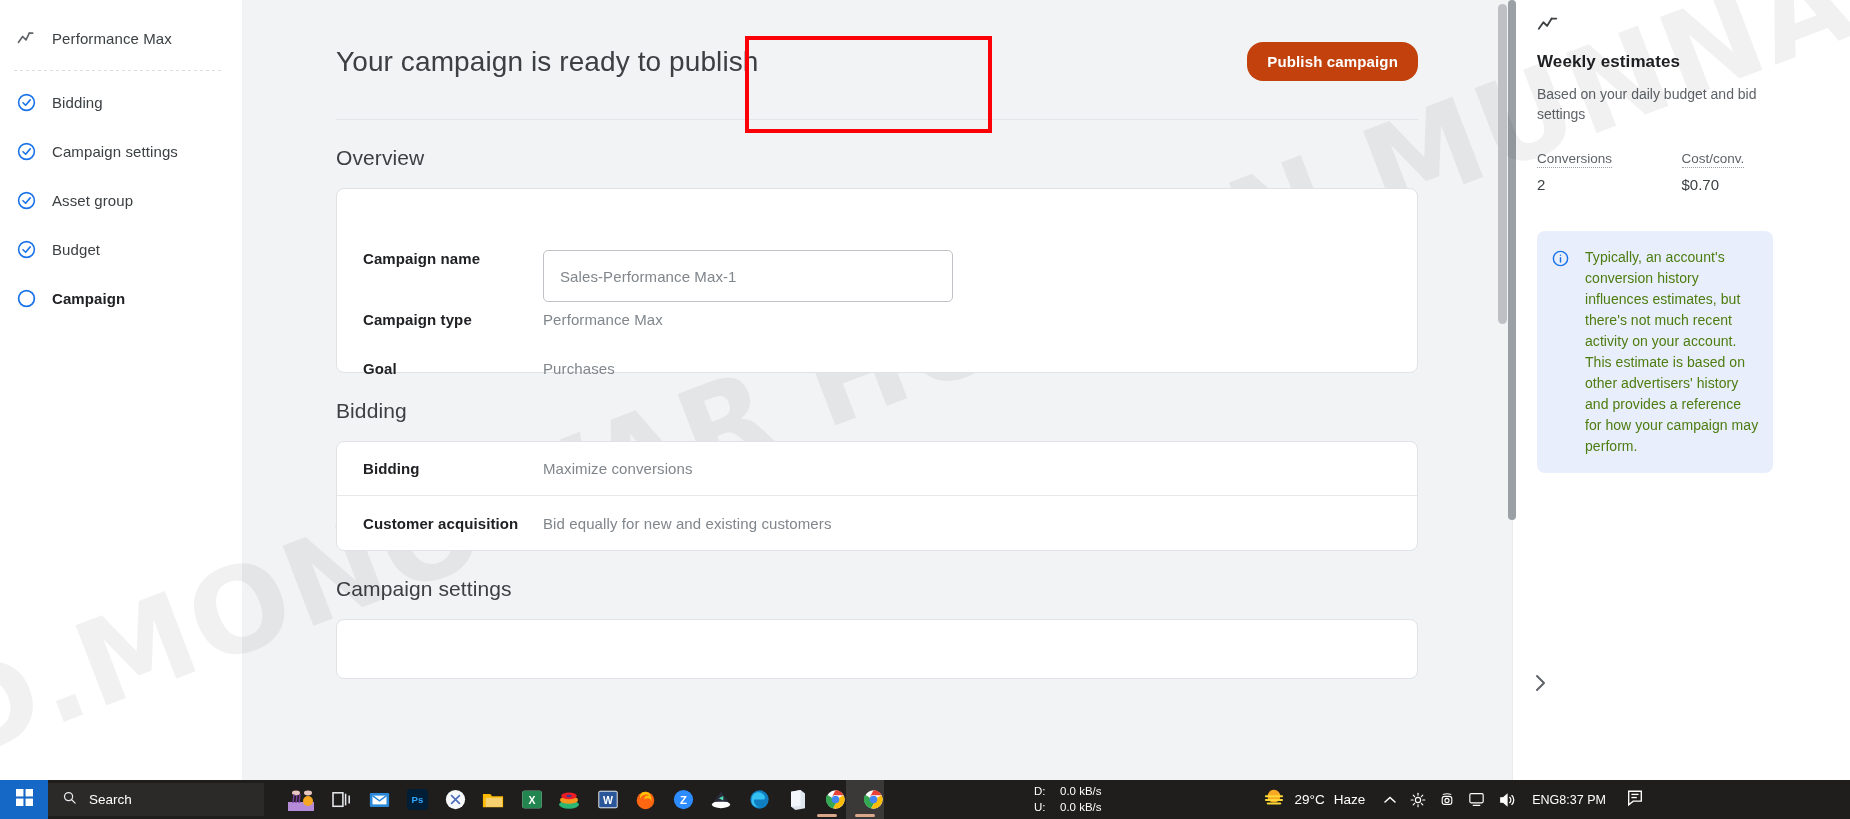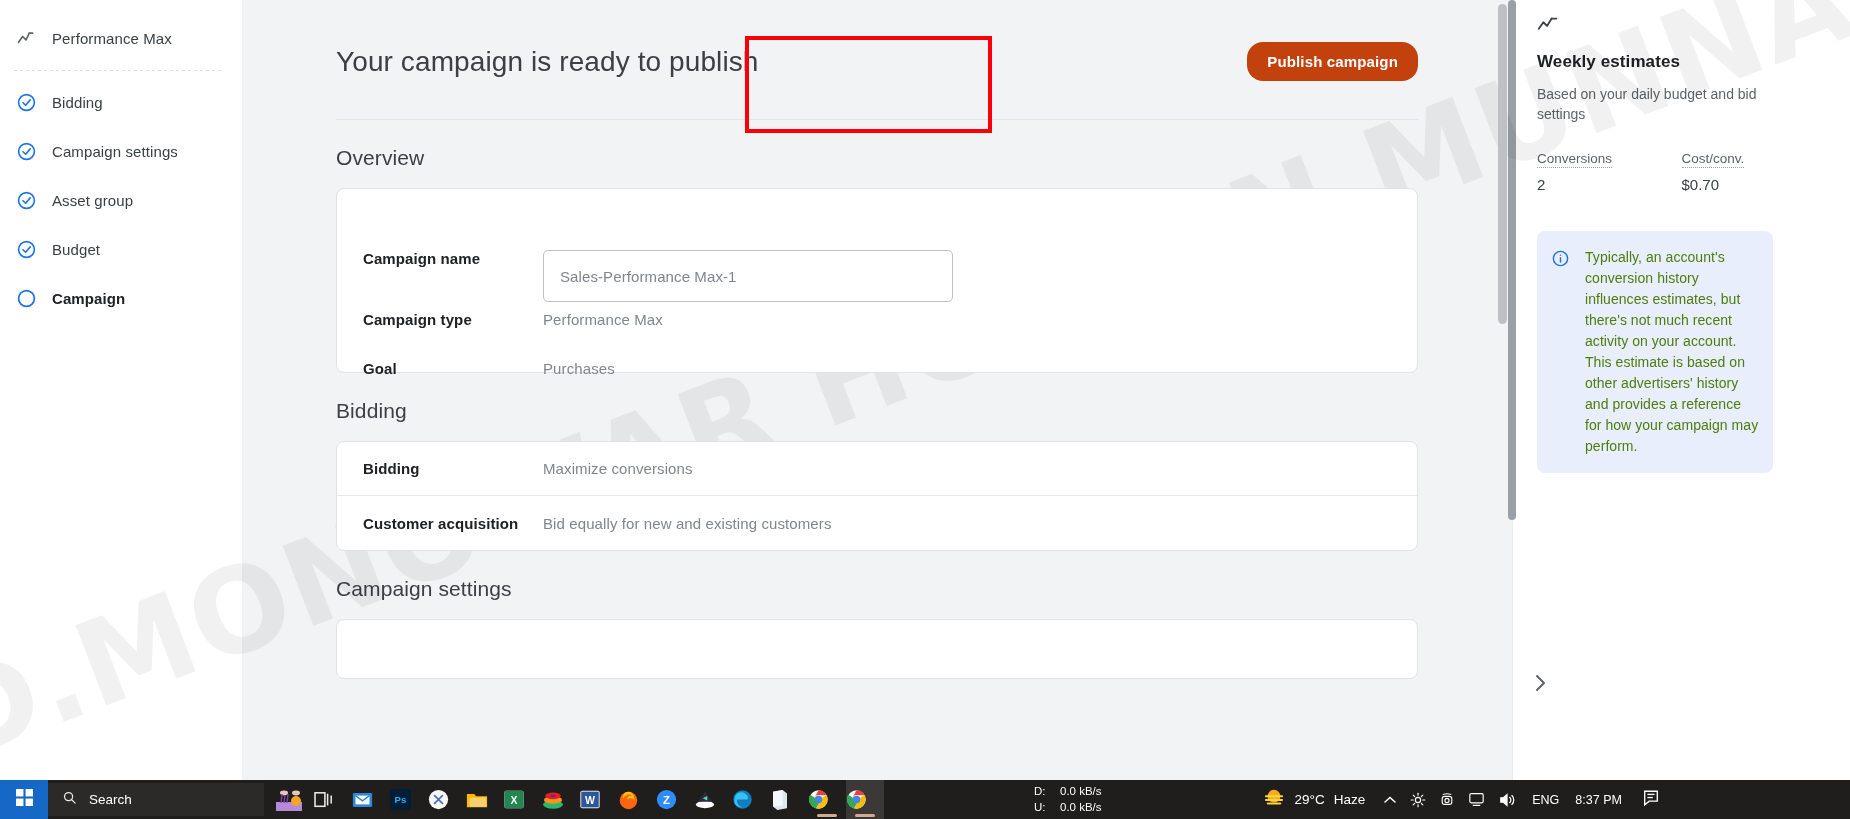--- a/index.html
+++ b/index.html
@@ -265,21 +265,21 @@
     width: 216px; height: 33px;
     display: flex; align-items: center;
     padding-left: 14px;
     background: #2b2a29;
     cursor: pointer;
   }
   .tb-search .lbl { font-size: 13.5px; color: #ffffff; margin-left: 12px; }
   .tb-icons { display: flex; align-items: center; height: 39px; }
   .tb-ico {
     width: 38px; height: 39px;
-    display: flex; align-items: center; justify-content: flex-start;
+    display: flex; align-items: center; justify-content: flex-end;
     cursor: pointer;
     position: relative;
     font-size: 17px;
   }
   .tb-ico.active { background: #3a3938; }
   .tb-ico.running::after, .tb-ico.active::after {
     content:''; position: absolute; bottom: 2px; left: 9px;
     width: 20px; height: 3px; background: #d9a88a; border-radius: 2px;
   }
   .tb-net {
@@ -297,21 +297,21 @@
     cursor: pointer;
   }
   .tb-weather .wtxt { margin-left: 9px; }
   .tb-tray {
     display: flex; align-items: center;
     margin-left: 18px;
     gap: 13px;
   }
   .tb-tray .ti { cursor: pointer; display: flex; align-items: center; }
   .tb-lang { font-size: 12.5px; margin-left: 16px; cursor: pointer; }
-  .tb-clock { font-size: 12.5px; margin-left: 16px; cursor: pointer; }
+  .tb-clock { font-size: 12.5px; cursor: pointer; }
   .tb-action { margin-left: 20px; cursor: pointer; }
 </style>
 </head>
 <body>
 
 <div id="app">
 
   <div class="sidebar">
 
     <div class="nav-item">

